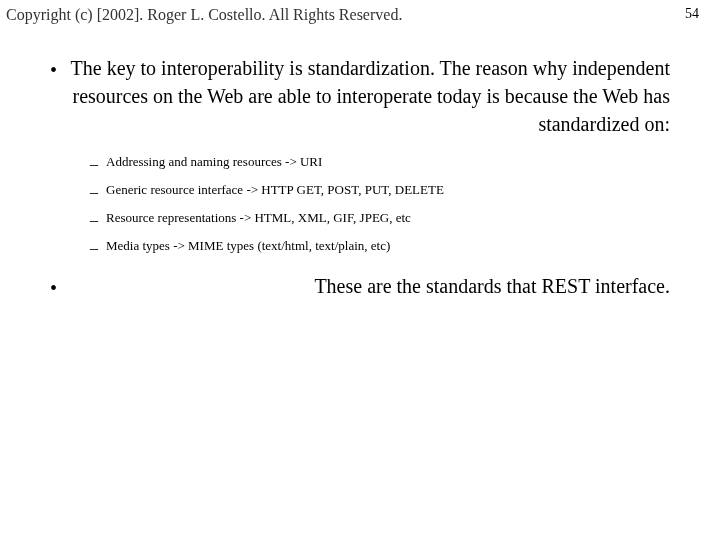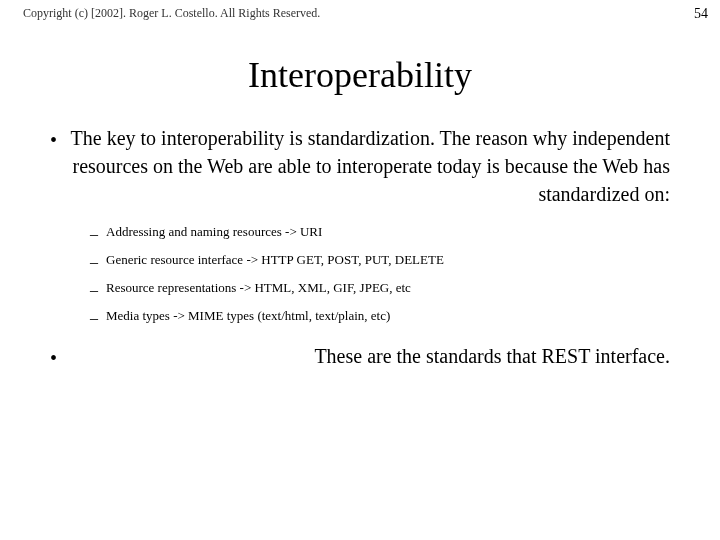--- a/index.html
+++ b/index.html
@@ -15,30 +15,30 @@
       font-family: Georgia, 'Times New Roman', Times, serif;
       font-size: 16px;
       color: #000000;
       position: relative;
       overflow: hidden;
     }
 
     .page-number {
       position: absolute;
       top: 6px;
-      right: 12px;
+      right: 21px;
       font-size: 14px;
       font-family: Georgia, serif;
     }
 
     .copyright {
       position: absolute;
       top: 6px;
-      left: 23px;
-      font-size: 12px;
+      left: 6px;
+      font-size: 16px;
       font-family: Georgia, serif;
       color: #333;
     }
 
     .slide-content {
       padding: 30px 50px 20px 50px;
       margin-top: 24px;
     }
 
     .slide-title {
@@ -106,21 +106,20 @@
   </style>
 </head>
 <body>
 
 <span class="copyright">Copyright (c) [2002].  Roger L. Costello.  All Rights Reserved.</span>
 
 <span class="page-number">54</span>
 
 <div class="slide-content">
 
-  <h1 class="slide-title">Interoperability</h1>
 
   <div class="bullet-main">
     <span class="bullet-dot">•</span>
     <span class="bullet-text">The key to interoperability is standardization.  The reason why independent resources on the Web are able to interoperate today is because the Web has standardized on:</span>
   </div>
 
   <div class="sub-bullets">
 
     <div class="sub-bullet">
       <span class="sub-bullet-dash">–</span>

